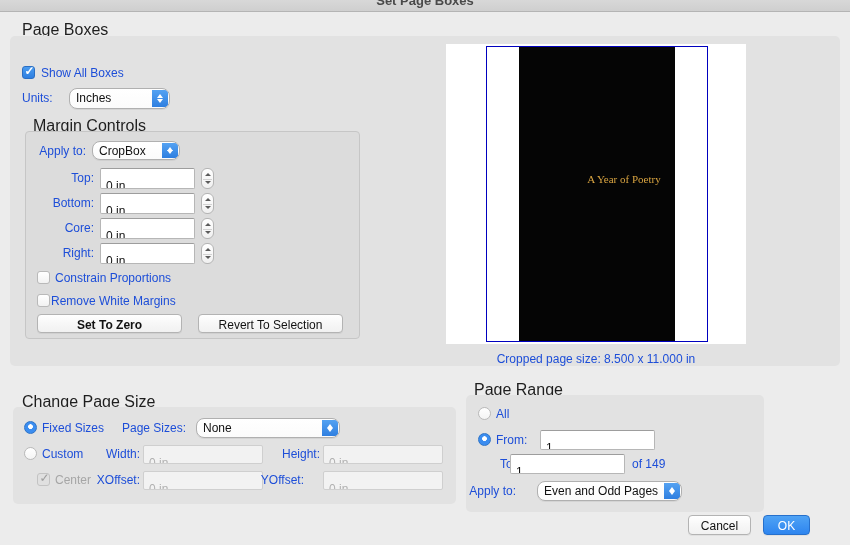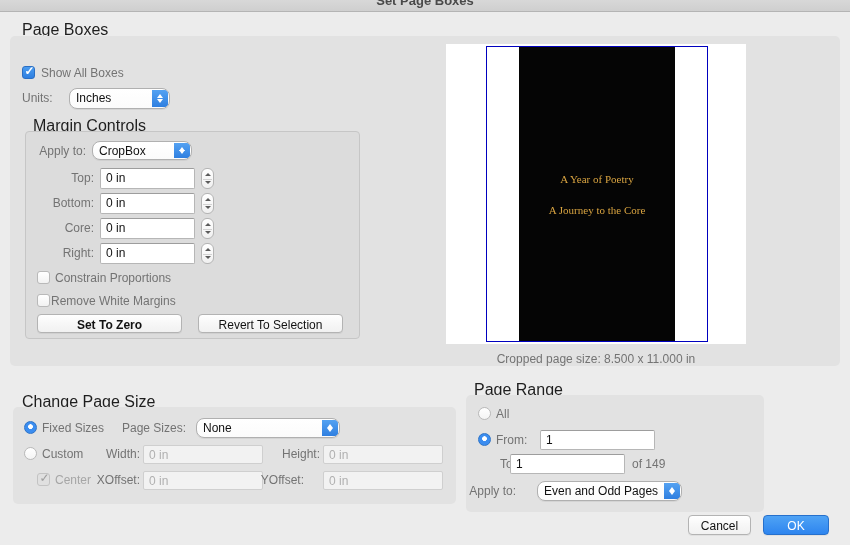--- a/index.html
+++ b/index.html
@@ -53,21 +53,21 @@
     position: absolute;
     background: #dcdcdc;
     border: 1px solid #c6c6c6;
     border-radius: 4px;
   }
 
   
   .lbl {
     position: absolute;
     font-size: 12px;
-    color: #737373;
+    color: #1d4ed8;
     white-space: nowrap;
   }
   .lbl.right { text-align: right; }
   .lbl.dim { color: #a6a6a6; }
 
   
   .cb {
     position: absolute;
     width: 13px; height: 13px;
     border-radius: 3px;
@@ -116,21 +116,21 @@
   
   .tf {
     position: absolute;
     box-sizing: border-box;
     background: #ffffff;
     border: 1px solid #b6b6b6;
     border-top-color: #9d9d9d;
     border-radius: 2px;
     font-size: 12px;
     color: #111;
-    padding: 0 0 0 5px;
+    padding: 8px 0 0 5px;
     line-height: 19px;
     white-space: nowrap;
     overflow: hidden;
   }
   .tf.disabled {
     background: #f2f2f2;
     border-color: #cfcfcf;
     color: #b0b0b0;
   }
 
@@ -241,20 +241,21 @@
     background: #050505;
   }
   .page-title-text {
     position: absolute;
     width: 100%;
     text-align: center;
     font-family: "Liberation Serif", serif;
     font-size: 11px;
     color: #d9a441;
     white-space: nowrap;
+    padding-left: 27px;
   }
 </style>
 </head>
 <body>
 
 <div class="titlebar">
   <div class="titlebar-text">Set Page Boxes</div>
 </div>
 
 <div class="group-label" style="left:22px; top:21px;">Page Boxes</div>
@@ -268,21 +269,21 @@
 <div class="lbl" style="left:22px; top:91px; line-height:14px;">Units:</div>
 <div class="pop" style="left:69px; top:88px; width:101px; height:21px;">
   <span>Inches</span>
   <span class="pop-arrow"></span>
 </div>
 
 <div class="group-label" style="left:33px; top:117px;">Margin Controls</div>
 <div class="inner-box" style="left:25px; top:131px; width:333px; height:206px;"></div>
 
 <div class="lbl right" style="left:26px; top:144px; width:60px; line-height:14px;">Apply to:</div>
-<div class="pop" style="left:92px; top:141px; width:100px; height:19px;">
+<div class="pop" style="left:92px; top:141px; width:88px; height:19px;">
   <span>CropBox</span>
   <span class="pop-arrow"></span>
 </div>
 
 <div class="lbl right" style="left:26px; top:171px; width:68px; line-height:14px;">Top:</div>
 <div class="tf" style="left:100px; top:168px; width:95px; height:21px;">0 in</div>
 <div class="stepper" style="left:201px; top:168px;">
     <span class="divider"></span>
   </div>
 
@@ -310,21 +311,20 @@
 <div class="cb off" style="left:37px; top:294px;"></div>
 <div class="lbl" style="left:51px; top:294px; line-height:14px;">Remove White Margins</div>
 
 <div class="btn" style="left:37px; top:314px; width:145px; height:19px;font-weight:bold;">Set To Zero</div>
 <div class="btn" style="left:198px; top:314px; width:145px; height:19px;">Revert To Selection</div>
 
 <div class="preview-wrap" style="left:446px; top:44px; width:300px; height:300px;">
   <div class="page" style="left:40px; top:2px; width:222px; height:296px;">
     <div class="page-black" style="left:32px; top:0px; width:156px; height:294px;">
       <div class="page-title-text" style="top:126px;">A Year of Poetry</div>
-      <div class="page-title-text" style="top:157px;">A Journey to the Core</div>
     </div>
   </div>
 </div>
 <div class="lbl" style="left:446px; top:352px; width:300px; text-align:center; line-height:14px;">Cropped page size: 8.500 x 11.000 in</div>
 
 <div class="group-label" style="left:22px; top:393px;">Change Page Size</div>
 <div class="group-box" style="left:13px; top:407px; width:443px; height:97px;"></div>
 
 <div class="rb on" style="left:24px; top:421px;"></div>
 <div class="lbl" style="left:42px; top:421px; line-height:14px;">Fixed Sizes</div>
@@ -369,13 +369,13 @@
 <div class="tf" style="left:510px; top:454px; width:115px; height:20px;">1</div>
 <div class="lbl" style="left:632px; top:457px; line-height:14px;">of 149</div>
 
 <div class="lbl right" style="left:444px; top:484px; width:72px; line-height:14px;">Apply to:</div>
 <div class="pop" style="left:537px; top:481px; width:145px; height:20px;">
   <span>Even and Odd Pages</span>
   <span class="pop-arrow"></span>
 </div>
 
 <div class="btn" style="left:688px; top:515px; width:63px; height:20px;">Cancel</div>
-<div class="btn primary" style="left:763px; top:515px; width:66px; height:20px;">OK</div>
+<div class="btn primary" style="left:763px; top:515px; width:47px; height:20px;">OK</div>
 
 </body></html>

